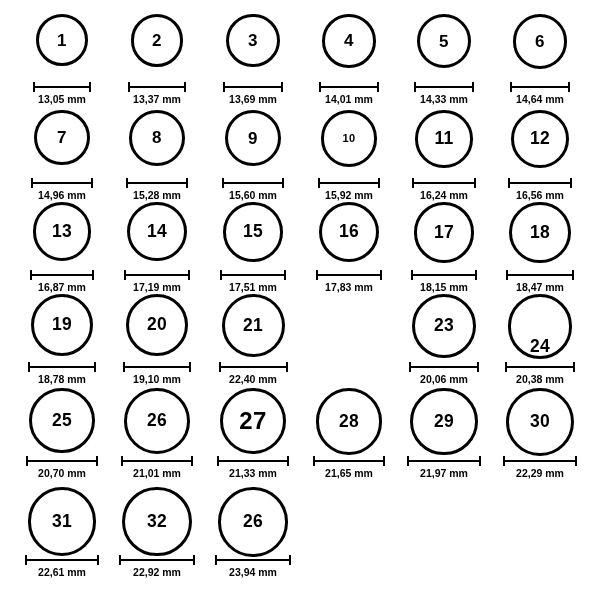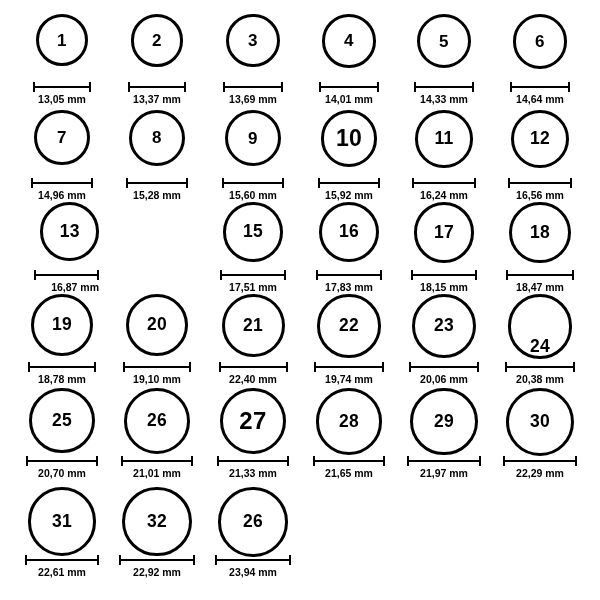--- a/index.html
+++ b/index.html
@@ -174,21 +174,21 @@
       </div>
       <div class="measure" style="width: 62.4px;">
         <div class="measure-bar"></div>
         <div class="measure-cap-left"></div>
         <div class="measure-cap-right"></div>
       </div>
       <div class="size-label">15,60 mm</div>
     </div>
     <div class="ring-cell" style="left: 312px; top: 110px; width: 74px;">
       <div class="ring-circle" style="width: 56.95px; height: 56.95px; margin-bottom: 11.05px;">
-        <span class="ring-number" style="font-size: 23px;">10</span>
+        <span class="ring-number" style="font-size: 11px;">10</span>
       </div>
       <div class="measure" style="width: 62.95px;">
         <div class="measure-bar"></div>
         <div class="measure-cap-left"></div>
         <div class="measure-cap-right"></div>
       </div>
       <div class="size-label">15,92 mm</div>
     </div>
     <div class="ring-cell" style="left: 407px; top: 110px; width: 74px;">
       <div class="ring-circle" style="width: 57.5px; height: 57.5px; margin-bottom: 10.5px;">
@@ -205,30 +205,41 @@
       <div class="ring-circle" style="width: 58.05px; height: 58.05px; margin-bottom: 9.95px;">
         <span class="ring-number" style="font-size: 17.5px;">12</span>
       </div>
       <div class="measure" style="width: 64.05px;">
         <div class="measure-bar"></div>
         <div class="measure-cap-left"></div>
         <div class="measure-cap-right"></div>
       </div>
       <div class="size-label">16,56 mm</div>
     </div>
-    <div class="ring-cell" style="left: 25px; top: 202px; width: 74px; align-items: flex-end;">
+    <div class="ring-cell" style="left: 25px; top: 202px; width: 74px;">
       <div class="ring-circle" style="width: 58.6px; height: 58.6px; margin-bottom: 9.4px;">
         <span class="ring-number" style="font-size: 17.5px;">13</span>
       </div>
       <div class="measure" style="width: 64.6px;">
         <div class="measure-bar"></div>
         <div class="measure-cap-left"></div>
         <div class="measure-cap-right"></div>
       </div>
       <div class="size-label">16,87 mm</div>
+    </div>
+    <div class="ring-cell" style="left: 120px; top: 202px; width: 74px;">
+      <div class="ring-circle" style="width: 59.15px; height: 59.15px; margin-bottom: 8.85px;">
+        <span class="ring-number" style="font-size: 17.5px;">14</span>
+      </div>
+      <div class="measure" style="width: 65.15px;">
+        <div class="measure-bar"></div>
+        <div class="measure-cap-left"></div>
+        <div class="measure-cap-right"></div>
+      </div>
+      <div class="size-label">17,19 mm</div>
     </div>
     <div class="ring-cell" style="left: 216px; top: 202px; width: 74px;">
       <div class="ring-circle" style="width: 59.7px; height: 59.7px; margin-bottom: 8.3px;">
         <span class="ring-number" style="font-size: 17.5px;">15</span>
       </div>
       <div class="measure" style="width: 65.7px;">
         <div class="measure-bar"></div>
         <div class="measure-cap-left"></div>
         <div class="measure-cap-right"></div>
       </div>
@@ -293,31 +304,20 @@
       <div class="ring-circle" style="width: 63px; height: 63px; margin-bottom: 5px;">
         <span class="ring-number" style="font-size: 17.5px;">21</span>
       </div>
       <div class="measure" style="width: 69px;">
         <div class="measure-bar"></div>
         <div class="measure-cap-left"></div>
         <div class="measure-cap-right"></div>
       </div>
       <div class="size-label">22,40 mm</div>
     </div>
-    <div class="ring-cell" style="left: 312px; top: 294px; width: 74px;">
-      <div class="ring-circle" style="width: 63.55px; height: 63.55px; margin-bottom: 4.45px;">
-        <span class="ring-number" style="font-size: 17.5px;">22</span>
-      </div>
-      <div class="measure" style="width: 69.55px;">
-        <div class="measure-bar"></div>
-        <div class="measure-cap-left"></div>
-        <div class="measure-cap-right"></div>
-      </div>
-      <div class="size-label">19,74 mm</div>
-    </div>
     <div class="ring-cell" style="left: 407px; top: 294px; width: 74px;">
       <div class="ring-circle" style="width: 64.1px; height: 64.1px; margin-bottom: 3.9px;">
         <span class="ring-number" style="font-size: 17.5px;">23</span>
       </div>
       <div class="measure" style="width: 70.1px;">
         <div class="measure-bar"></div>
         <div class="measure-cap-left"></div>
         <div class="measure-cap-right"></div>
       </div>
       <div class="size-label">20,06 mm</div>

